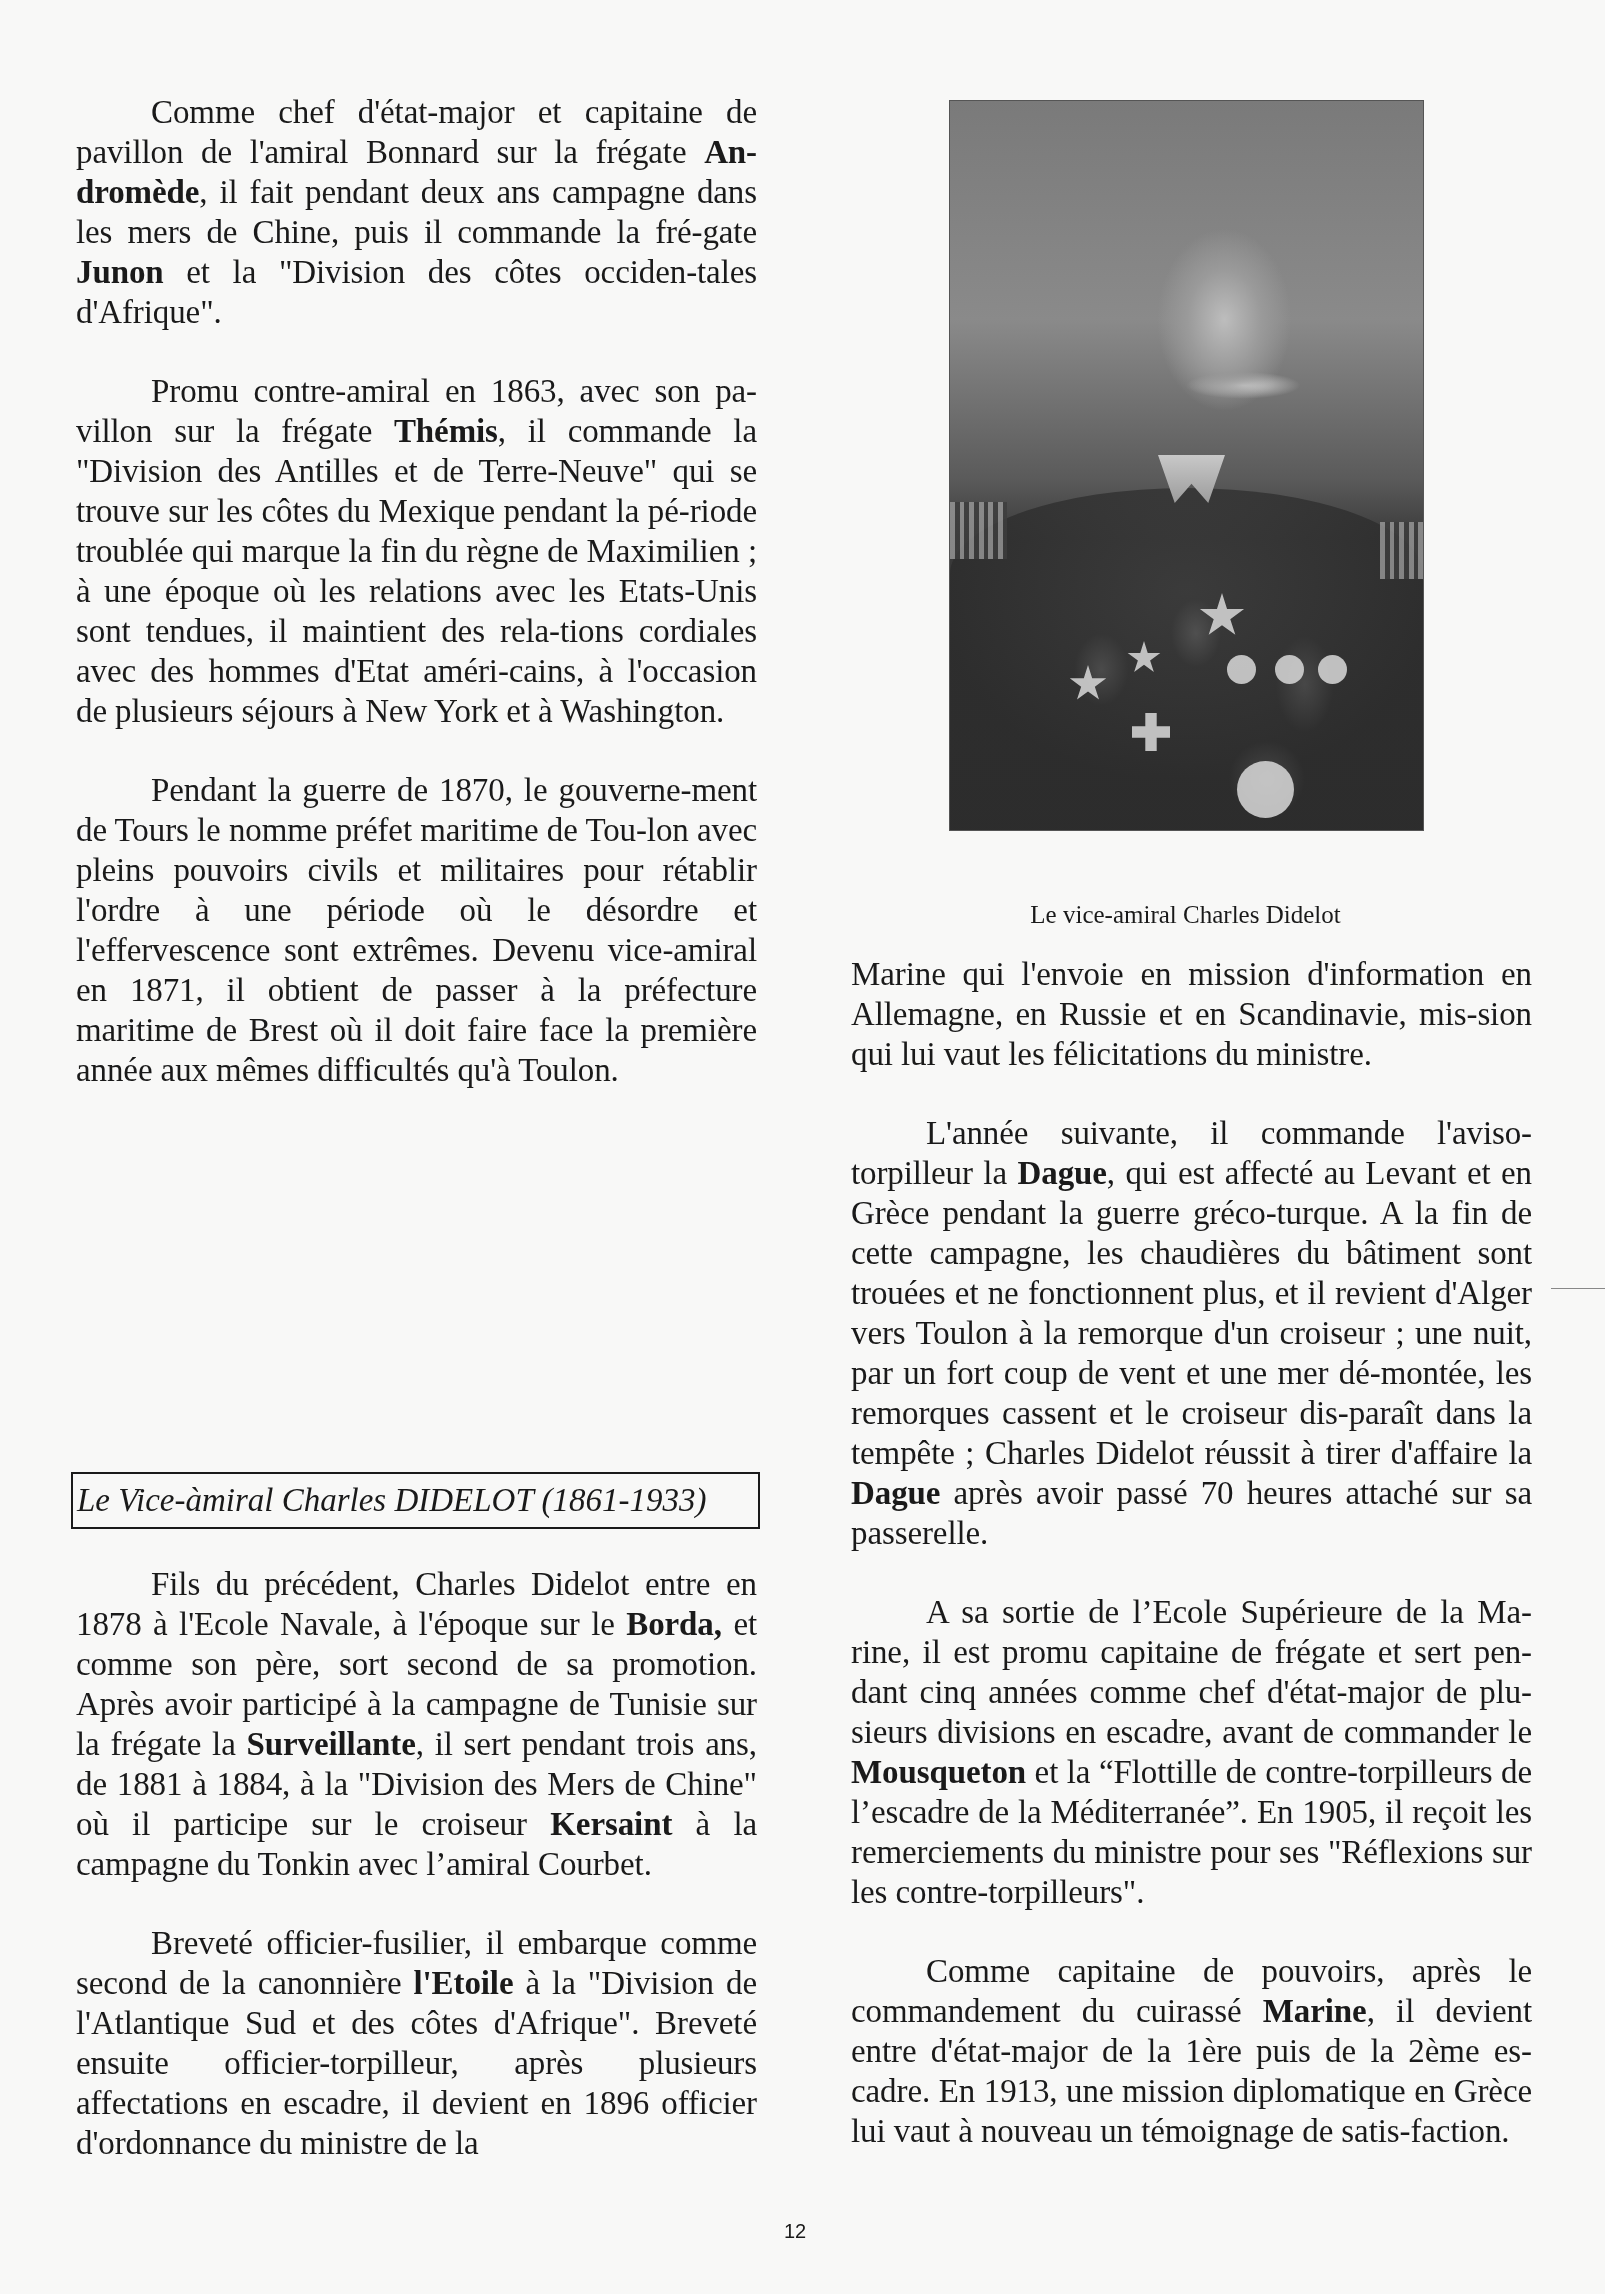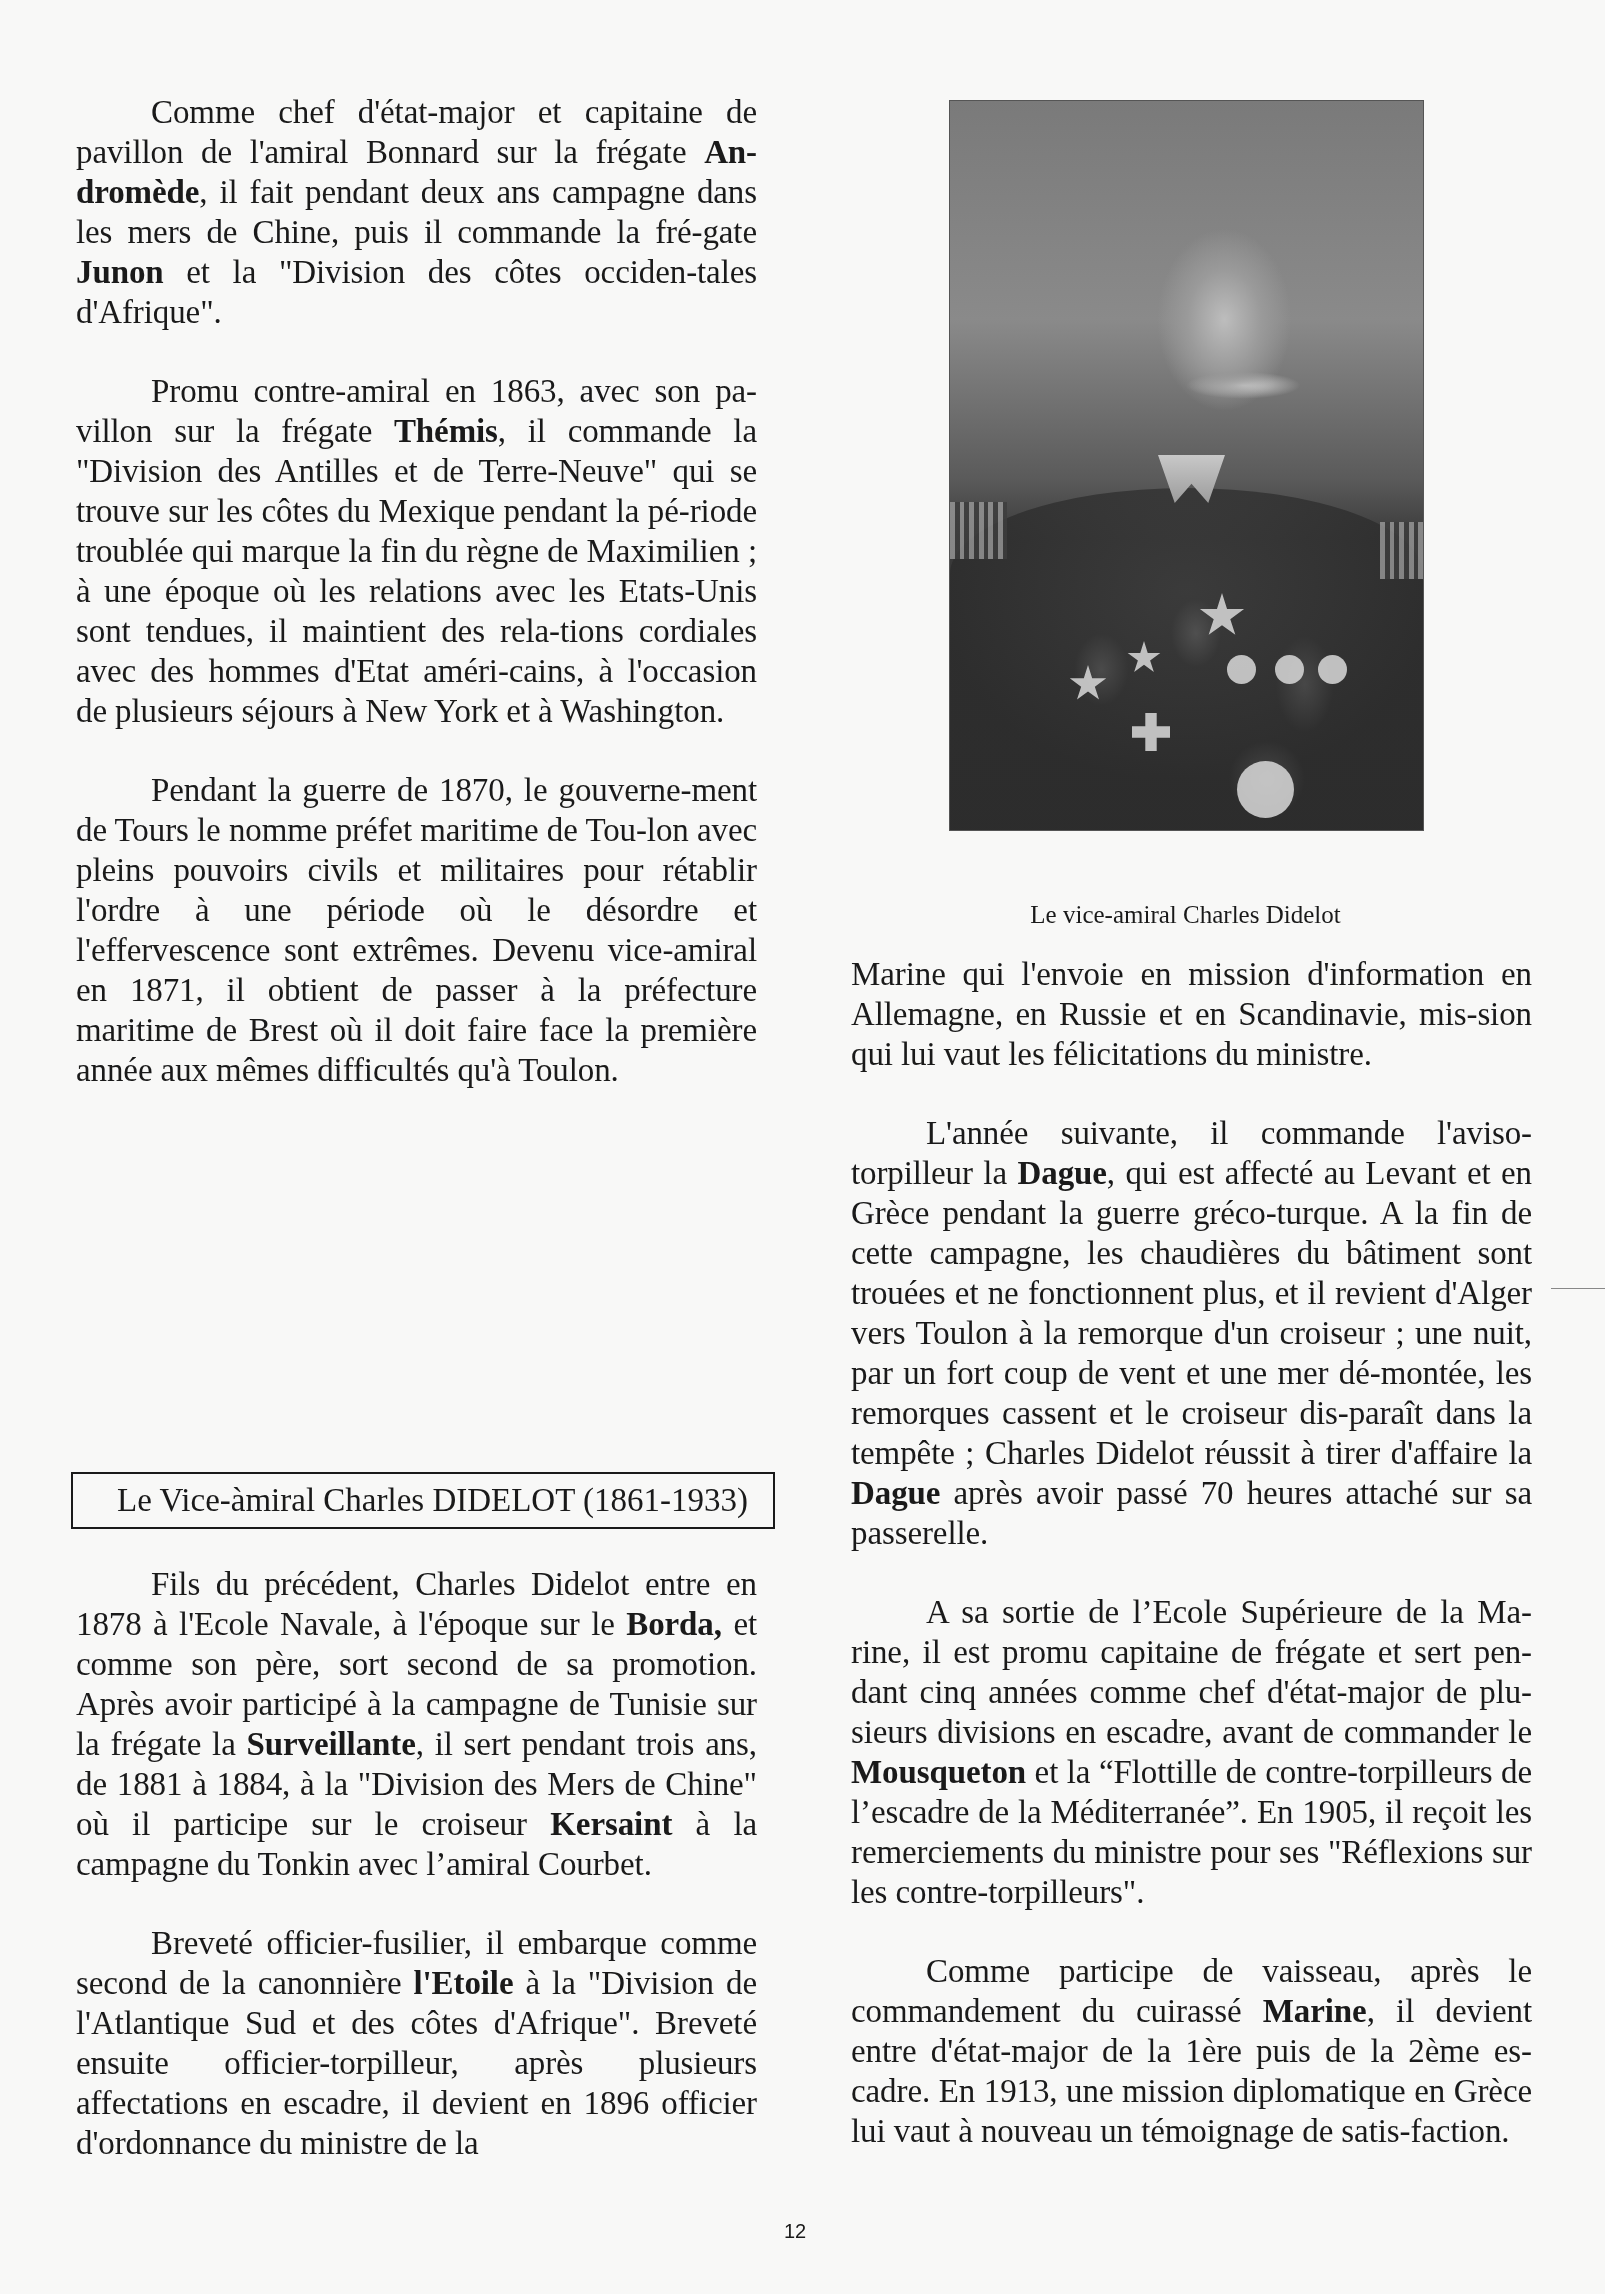--- a/index.html
+++ b/index.html
@@ -52,26 +52,26 @@
       height: 39px;
     }
     .section-heading {
       position: absolute;
       left: 71px;
       top: 1472px;
       width: 681px;
       height: 53px;
       border: 2.4px solid #1a1a1a;
       box-sizing: content-box;
+      font-style: italic;
       font-size: 33px;
       line-height: 53px;
-      padding-left: 19px;
+      padding-left: 4px;
       white-space: nowrap;
       overflow: hidden;
-      text-align: center;
     }
     .photo {
       position: absolute;
       left: 949px;
       top: 100px;
       width: 473px;
       height: 729px;
       background:
         radial-gradient(ellipse 67px 91px at 58% 30%, #bdbdbd 0%, #9a9a9a 55%, rgba(0,0,0,0) 100%),
         radial-gradient(ellipse 57px 13.4px at 62% 39%, #d8d8d8 0%, rgba(0,0,0,0) 100%),
@@ -185,20 +185,20 @@
 
   <div class="caption">Le  vice-amiral Charles Didelot</div>
 
   <div class="col col-right" style="top:954px;" id="right-col">
       <p class="para noindent"><span>Marine qui l'envoie en  mission  d'information en Allemagne, en Russie et en Scandinavie, mis-sion qui lui vaut les félicitations du ministre.</span></p>
       <div class="para-gap"></div>
       <p class="para"><span>L'année suivante, il commande l'aviso-torpilleur la </span><b>Dague</b><span>, qui est affecté au Levant et en Grèce pendant la guerre gréco-turque. A la fin de cette campagne, les chaudières du bâtiment sont trouées et ne fonctionnent plus, et il revient d'Alger vers Toulon à la remorque d'un croiseur ; une nuit, par un fort coup de vent et une mer dé-montée, les remorques cassent et le croiseur dis-paraît dans la tempête ; Charles Didelot réussit à tirer d'affaire la </span><b>Dague</b><span> après avoir passé 70 heures attaché sur sa passerelle.</span></p>
       <div class="para-gap"></div>
       <p class="para"><span>A sa sortie de l’Ecole Supérieure de la Ma-rine, il est promu capitaine de frégate et sert pen-dant cinq années comme chef d'état-major de plu-sieurs divisions en escadre, avant de commander le </span><b>Mousqueton</b><span> et la “Flottille de contre-torpilleurs de l’escadre de la Méditerranée”. En 1905, il reçoit les remerciements du ministre pour ses "Réflexions sur les contre-torpilleurs".</span></p>
       <div class="para-gap"></div>
-      <p class="para"><span>Comme participe de vaisseau, après le commandement du cuirassé </span><b>Marine</b><span>, il devient entre d'état-major de la 1ère puis de la 2ème es-cadre. En 1913, une mission diplomatique en Grèce lui vaut à nouveau un témoignage de satis-faction.</span></p>
+      <p class="para"><span>Comme capitaine de pouvoirs, après le commandement du cuirassé </span><b>Marine</b><span>, il devient entre d'état-major de la 1ère puis de la 2ème es-cadre. En 1913, une mission diplomatique en Grèce lui vaut à nouveau un témoignage de satis-faction.</span></p>
     </div>
 
   <div class="margin-mark"></div>
 
   <div class="page-number">12</div>
 </div>
 
 
 </body></html>

